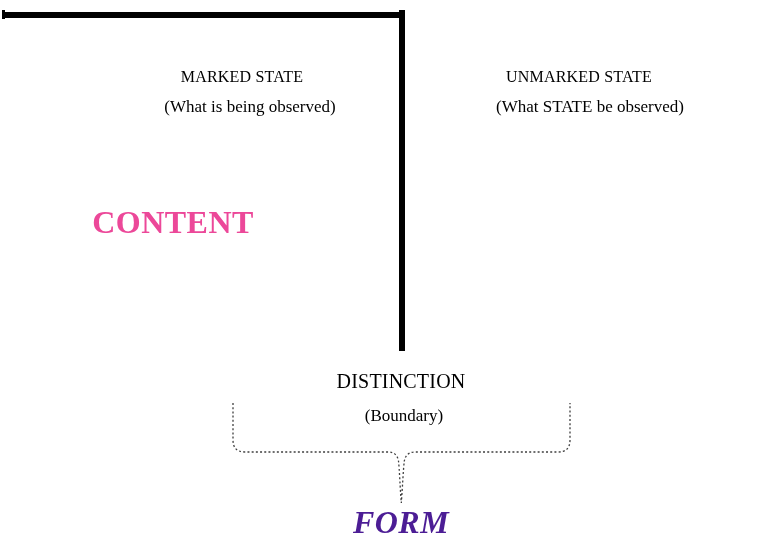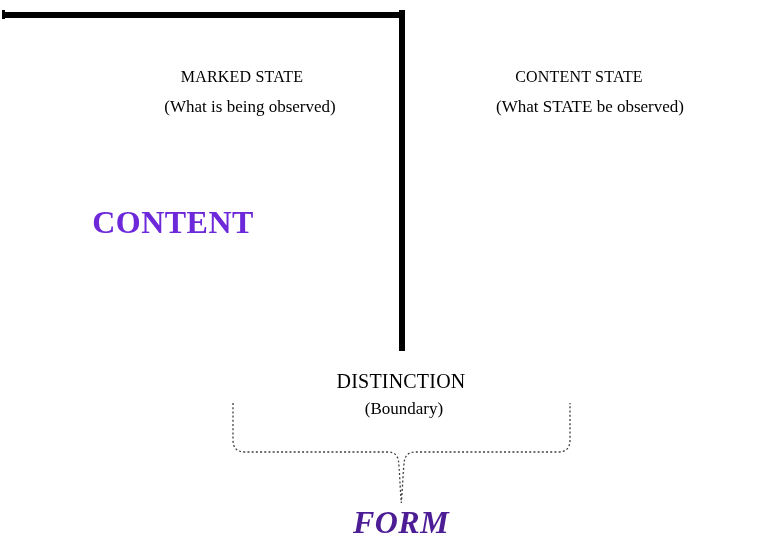--- a/index.html
+++ b/index.html
@@ -61,20 +61,21 @@
     font-size: 32px;
     font-weight: bold;
     letter-spacing: 0.5px;
   }
   .boundary-title {
     font-size: 20px;
     letter-spacing: 0.2px;
   }
   .boundary-subtitle {
     font-size: 17px;
+    margin-top: 7px;
   }
   .form-label {
     font-size: 32px;
     font-weight: bold;
     font-style: italic;
     letter-spacing: 0.5px;
   }
   .brace-svg {
     position: absolute;
     left: 225px;
@@ -87,23 +88,23 @@
 <body>
 
 <div class="stage">
 
   <div class="hline-cap"></div>
   <div class="hline"></div>
   <div class="vline"></div>
 
   <div class="txt state-title" style="left:242px; top:67px">MARKED STATE</div>
   <div class="txt state-subtitle" style="left:238px; top:97px">(What is being observed)</div>
-  <div class="txt region-label" style="left: 173px; top: 203px; color: #6d28d9;">CONTENT</div>
+  <div class="txt region-label" style="left: 173px; top: 203px; color: #ec4899;">CONTENT</div>
 
-  <div class="txt state-title" style="left:579px; top:67px">CONTENT STATE</div>
+  <div class="txt state-title" style="left:579px; top:67px">UNMARKED STATE</div>
   <div class="txt state-subtitle" style="left:578px; top:97px">(What STATE be observed)</div>
 
   <div class="txt boundary-title" style="left:401px; top:369px">DISTINCTION</div>
   <div class="txt boundary-subtitle" style="left:404px; top:399px">(Boundary)</div>
 
   <svg class="brace-svg" viewBox="225 398 360 112">
     <path d="M 233 403
              L 233 440
              Q 233 452 245 452
              L 388 452

